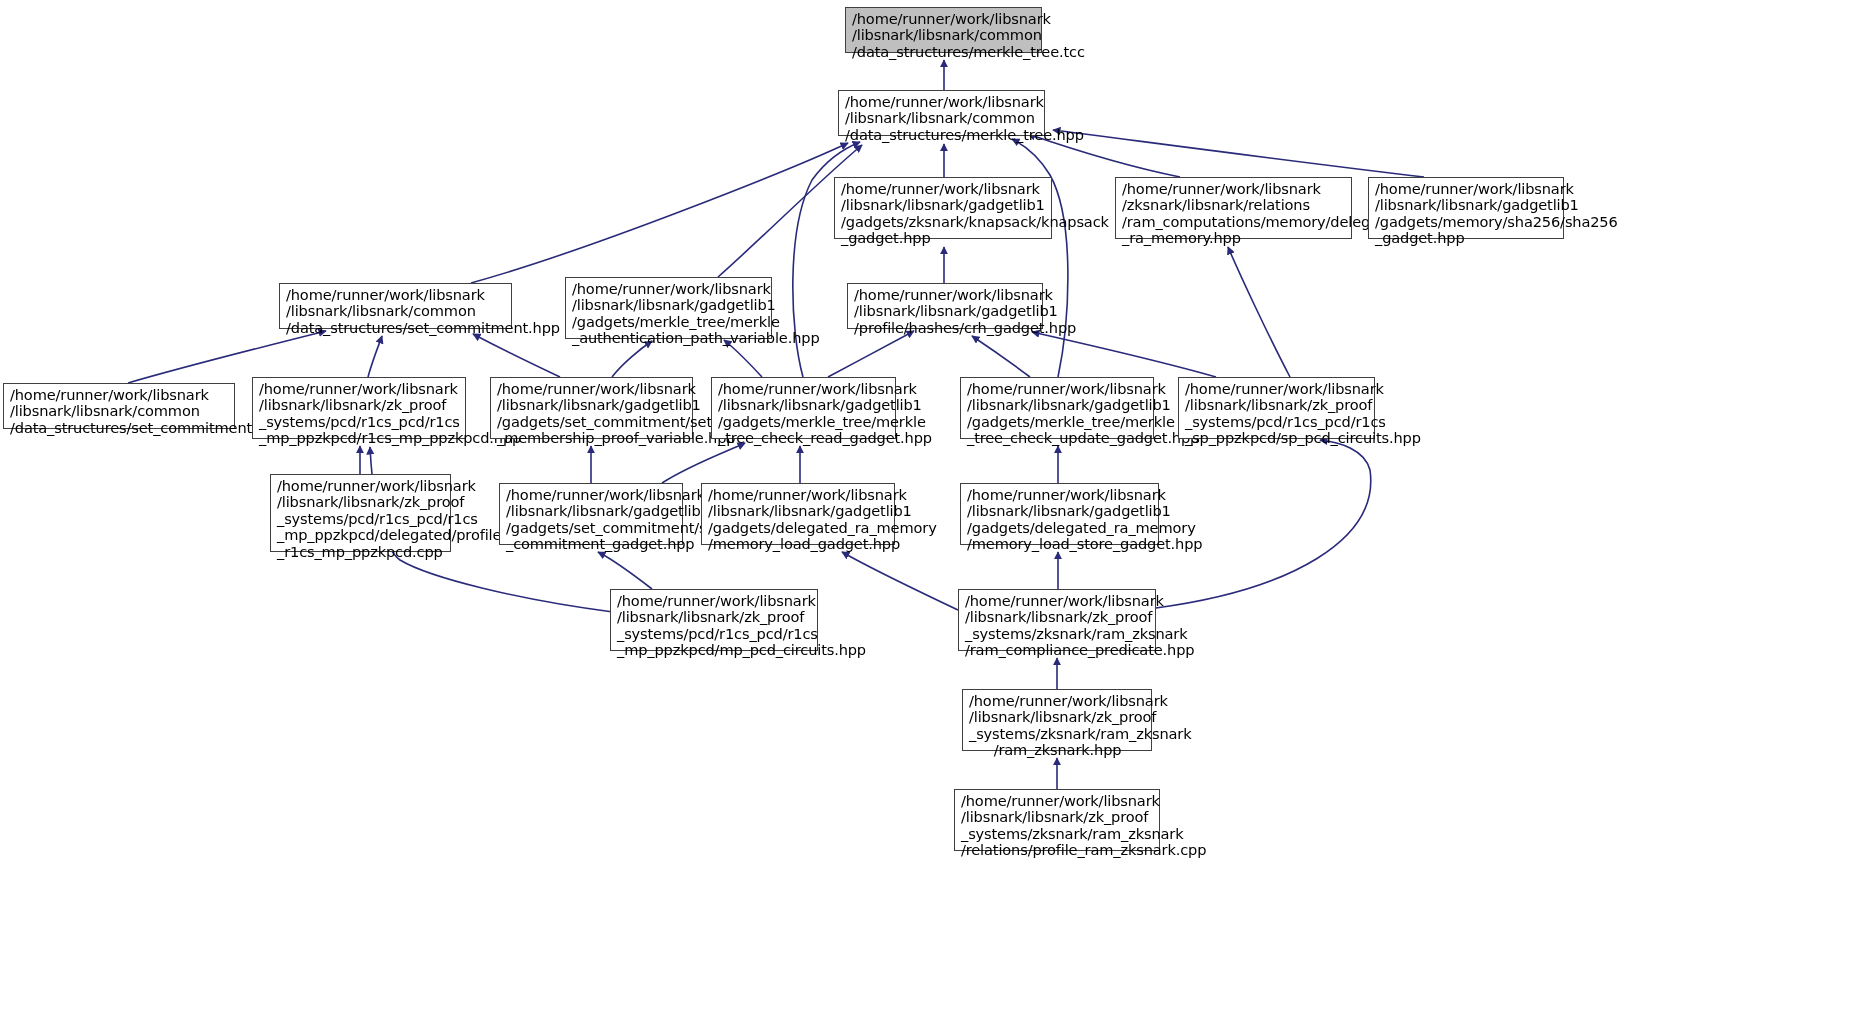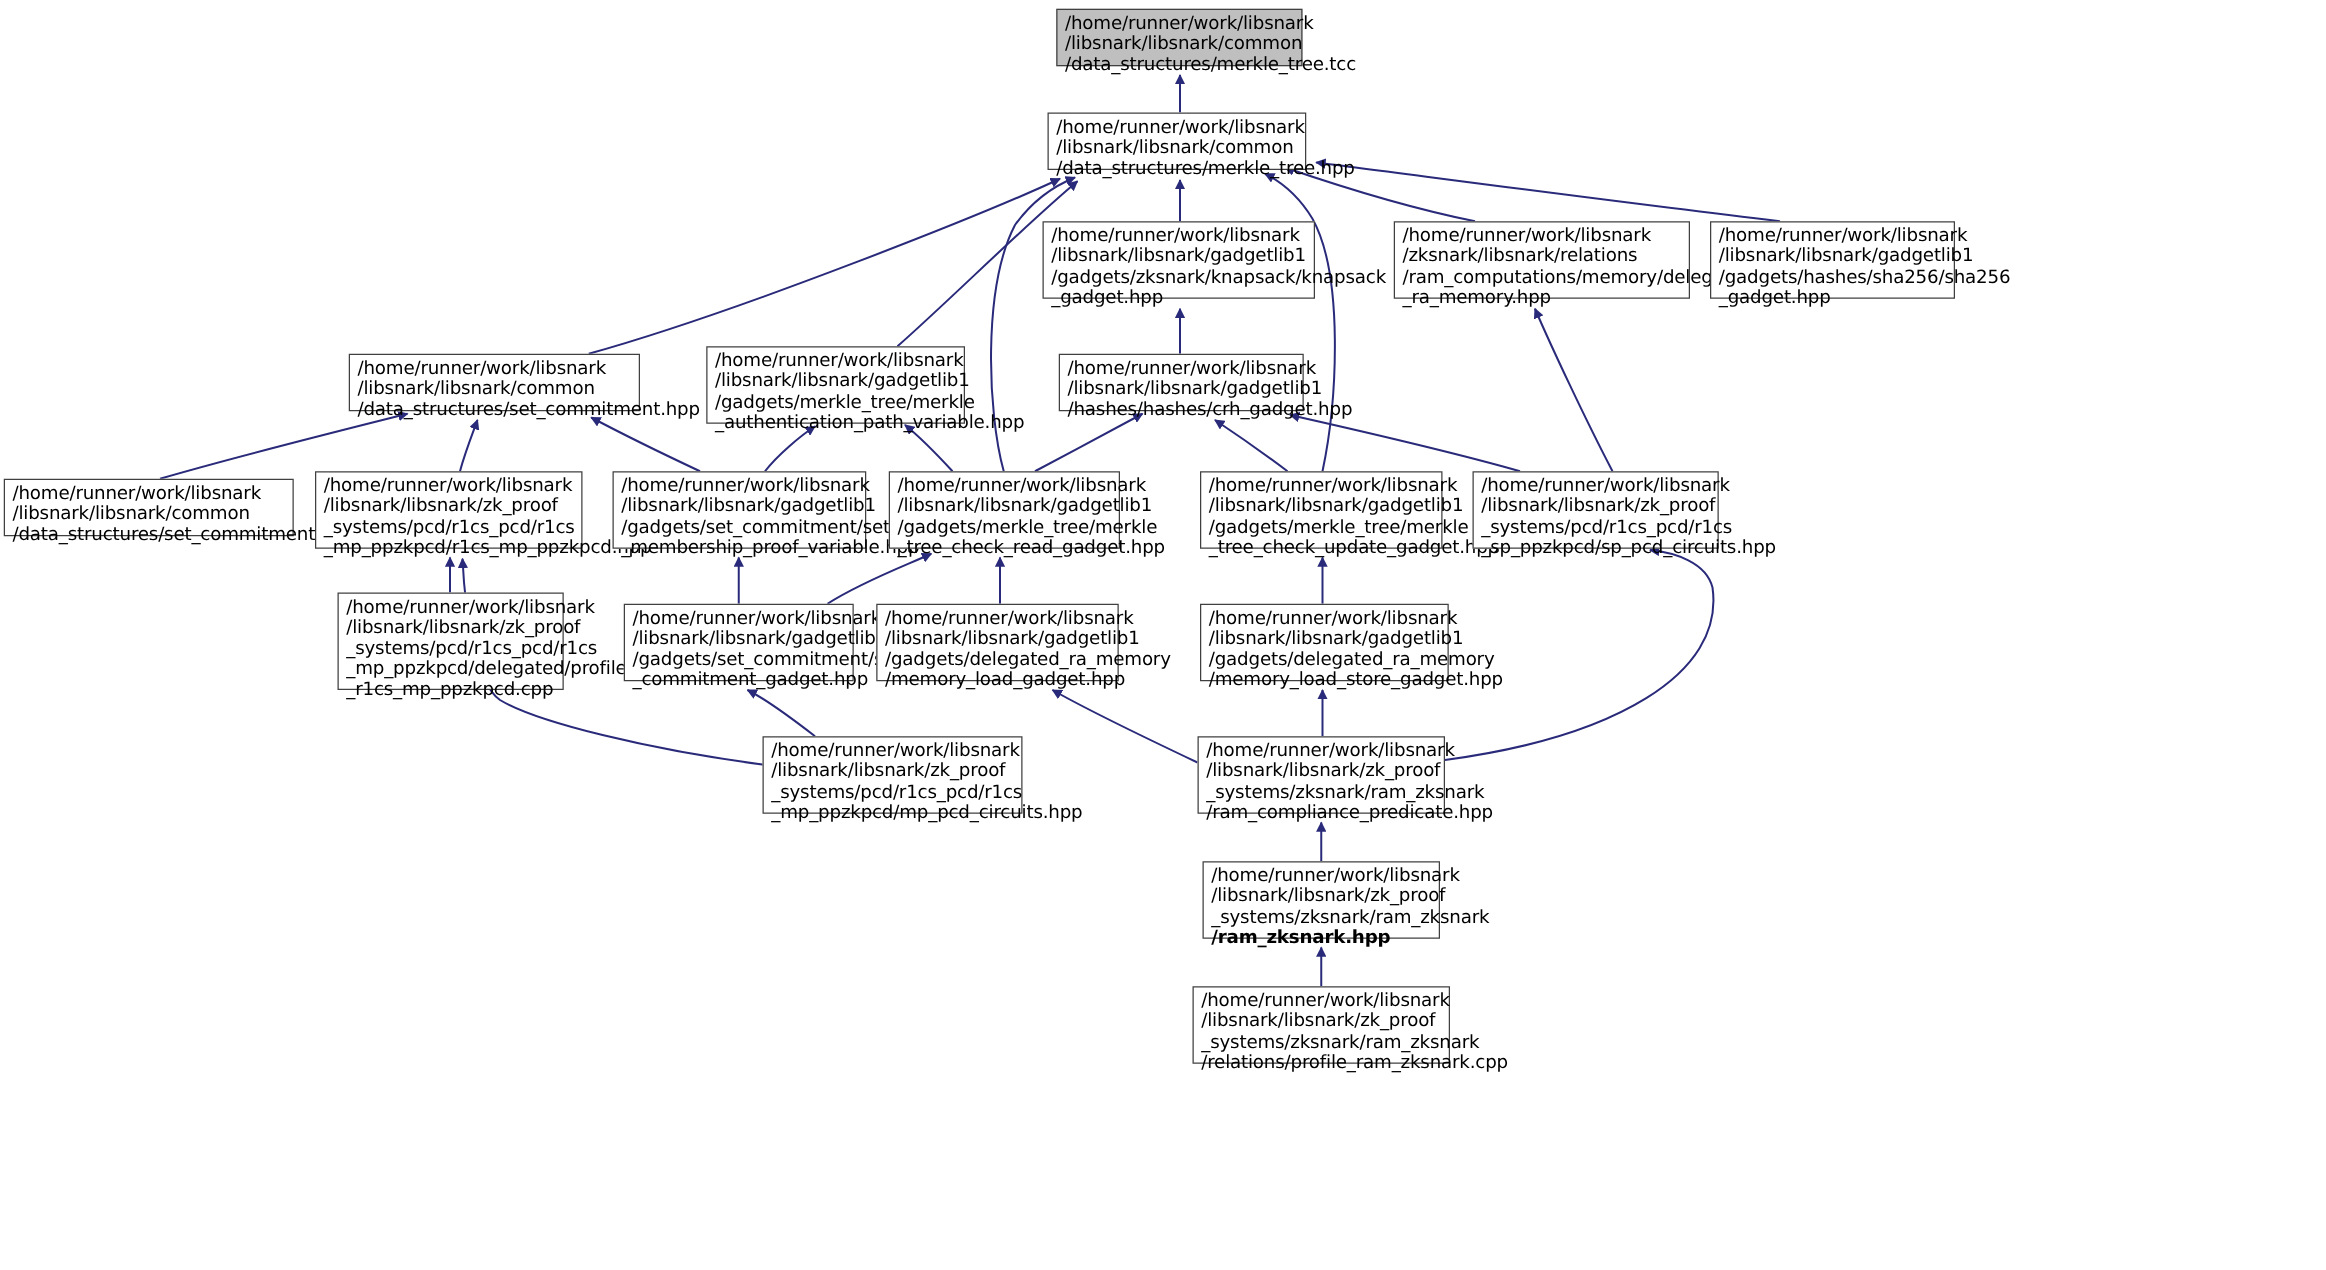--- a/index.html
+++ b/index.html
@@ -33,21 +33,21 @@
     padding: 3px 5px 3px 6px;
     white-space: pre;
     letter-spacing: -0.15px;
     z-index: 2;
   }
   .node.root {
     background: #bfbfbf;
     border: 1px solid #404040;
   }
   .node .ln { display: block; }
-  .node .ln.ctr { text-align: left; font-weight: bold; }
+  .node .ln.ctr { text-align: center; }
 </style>
 </head>
 <body>
 
 <div id="canvas">
 
   <svg id="edges" viewBox="0 0 1861 1016" xmlns="http://www.w3.org/2000/svg">
     <defs>
       <marker id="ah" viewBox="0 0 10 10" refX="9" refY="5" markerWidth="5.2" markerHeight="5.2" orient="auto-start-reverse">
         <path d="M 0 0 L 10 5 L 0 10 z" fill="#2a2a7a"></path>
@@ -114,24 +114,24 @@
       <path d="M 1057 689 L 1057 658"></path>
 
       <path d="M 1057 789 L 1057 758"></path>
     </g>
   </svg>
 
   <div class="node root" style="left: 845px; top: 7px; width: 197px; height: 46px; background: rgb(191, 191, 191);"><span class="ln">/home/runner/work/libsnark</span><span class="ln">/libsnark/libsnark/common</span><span class="ln">/data_structures/merkle_tree.tcc</span></div>
   <div class="node" style="left: 838px; top: 90px; width: 207px; height: 46px;"><span class="ln">/home/runner/work/libsnark</span><span class="ln">/libsnark/libsnark/common</span><span class="ln">/data_structures/merkle_tree.hpp</span></div>
   <div class="node" style="left: 834px; top: 177px; width: 218px; height: 62px;"><span class="ln">/home/runner/work/libsnark</span><span class="ln">/libsnark/libsnark/gadgetlib1</span><span class="ln">/gadgets/zksnark/knapsack/knapsack</span><span class="ln">_gadget.hpp</span></div>
   <div class="node" style="left: 1115px; top: 177px; width: 237px; height: 62px;"><span class="ln">/home/runner/work/libsnark</span><span class="ln">/zksnark/libsnark/relations</span><span class="ln">/ram_computations/memory/delegated</span><span class="ln">_ra_memory.hpp</span></div>
-  <div class="node" style="left: 1368px; top: 177px; width: 196px; height: 62px;"><span class="ln">/home/runner/work/libsnark</span><span class="ln">/libsnark/libsnark/gadgetlib1</span><span class="ln">/gadgets/hashes/sha256/sha256</span><span class="ln">_gadget.hpp</span></div>
+  <div class="node" style="left: 1368px; top: 177px; width: 196px; height: 62px;"><span class="ln">/home/runner/work/libsnark</span><span class="ln">/libsnark/libsnark/gadgetlib1</span><span class="ln">/gadgets/memory/sha256/sha256</span><span class="ln">_gadget.hpp</span></div>
   <div class="node" style="left: 279px; top: 283px; width: 233px; height: 46px;"><span class="ln">/home/runner/work/libsnark</span><span class="ln">/libsnark/libsnark/common</span><span class="ln">/data_structures/set_commitment.hpp</span></div>
   <div class="node" style="left: 565px; top: 277px; width: 207px; height: 62px;"><span class="ln">/home/runner/work/libsnark</span><span class="ln">/libsnark/libsnark/gadgetlib1</span><span class="ln">/gadgets/merkle_tree/merkle</span><span class="ln">_authentication_path_variable.hpp</span></div>
-  <div class="node" style="left: 847px; top: 283px; width: 196px; height: 46px;"><span class="ln">/home/runner/work/libsnark</span><span class="ln">/libsnark/libsnark/gadgetlib1</span><span class="ln">/hashes/hashes/crh_gadget.hpp</span></div>
+  <div class="node" style="left: 847px; top: 283px; width: 196px; height: 46px;"><span class="ln">/home/runner/work/libsnark</span><span class="ln">/libsnark/libsnark/gadgetlib1</span><span class="ln">/profile/hashes/crh_gadget.hpp</span></div>
   <div class="node" style="left: 3px; top: 383px; width: 232px; height: 46px;"><span class="ln">/home/runner/work/libsnark</span><span class="ln">/libsnark/libsnark/common</span><span class="ln">/data_structures/set_commitment.cpp</span></div>
   <div class="node" style="left: 252px; top: 377px; width: 214px; height: 62px;"><span class="ln">/home/runner/work/libsnark</span><span class="ln">/libsnark/libsnark/zk_proof</span><span class="ln">_systems/pcd/r1cs_pcd/r1cs</span><span class="ln">_mp_ppzkpcd/r1cs_mp_ppzkpcd.hpp</span></div>
   <div class="node" style="left: 490px; top: 377px; width: 203px; height: 62px;"><span class="ln">/home/runner/work/libsnark</span><span class="ln">/libsnark/libsnark/gadgetlib1</span><span class="ln">/gadgets/set_commitment/set</span><span class="ln">_membership_proof_variable.hpp</span></div>
   <div class="node" style="left: 711px; top: 377px; width: 185px; height: 62px;"><span class="ln">/home/runner/work/libsnark</span><span class="ln">/libsnark/libsnark/gadgetlib1</span><span class="ln">/gadgets/merkle_tree/merkle</span><span class="ln">_tree_check_read_gadget.hpp</span></div>
   <div class="node" style="left: 960px; top: 377px; width: 194px; height: 62px;"><span class="ln">/home/runner/work/libsnark</span><span class="ln">/libsnark/libsnark/gadgetlib1</span><span class="ln">/gadgets/merkle_tree/merkle</span><span class="ln">_tree_check_update_gadget.hpp</span></div>
   <div class="node" style="left: 1178px; top: 377px; width: 197px; height: 62px;"><span class="ln">/home/runner/work/libsnark</span><span class="ln">/libsnark/libsnark/zk_proof</span><span class="ln">_systems/pcd/r1cs_pcd/r1cs</span><span class="ln">_sp_ppzkpcd/sp_pcd_circuits.hpp</span></div>
   <div class="node" style="left: 270px; top: 474px; width: 181px; height: 78px;"><span class="ln">/home/runner/work/libsnark</span><span class="ln">/libsnark/libsnark/zk_proof</span><span class="ln">_systems/pcd/r1cs_pcd/r1cs</span><span class="ln">_mp_ppzkpcd/delegated/profile</span><span class="ln">_r1cs_mp_ppzkpcd.cpp</span></div>
   <div class="node" style="left: 499px; top: 483px; width: 184px; height: 62px;"><span class="ln">/home/runner/work/libsnark</span><span class="ln">/libsnark/libsnark/gadgetlib1</span><span class="ln">/gadgets/set_commitment/set</span><span class="ln">_commitment_gadget.hpp</span></div>
   <div class="node" style="left: 701px; top: 483px; width: 194px; height: 62px;"><span class="ln">/home/runner/work/libsnark</span><span class="ln">/libsnark/libsnark/gadgetlib1</span><span class="ln">/gadgets/delegated_ra_memory</span><span class="ln">/memory_load_gadget.hpp</span></div>
   <div class="node" style="left: 960px; top: 483px; width: 199px; height: 62px;"><span class="ln">/home/runner/work/libsnark</span><span class="ln">/libsnark/libsnark/gadgetlib1</span><span class="ln">/gadgets/delegated_ra_memory</span><span class="ln">/memory_load_store_gadget.hpp</span></div>

